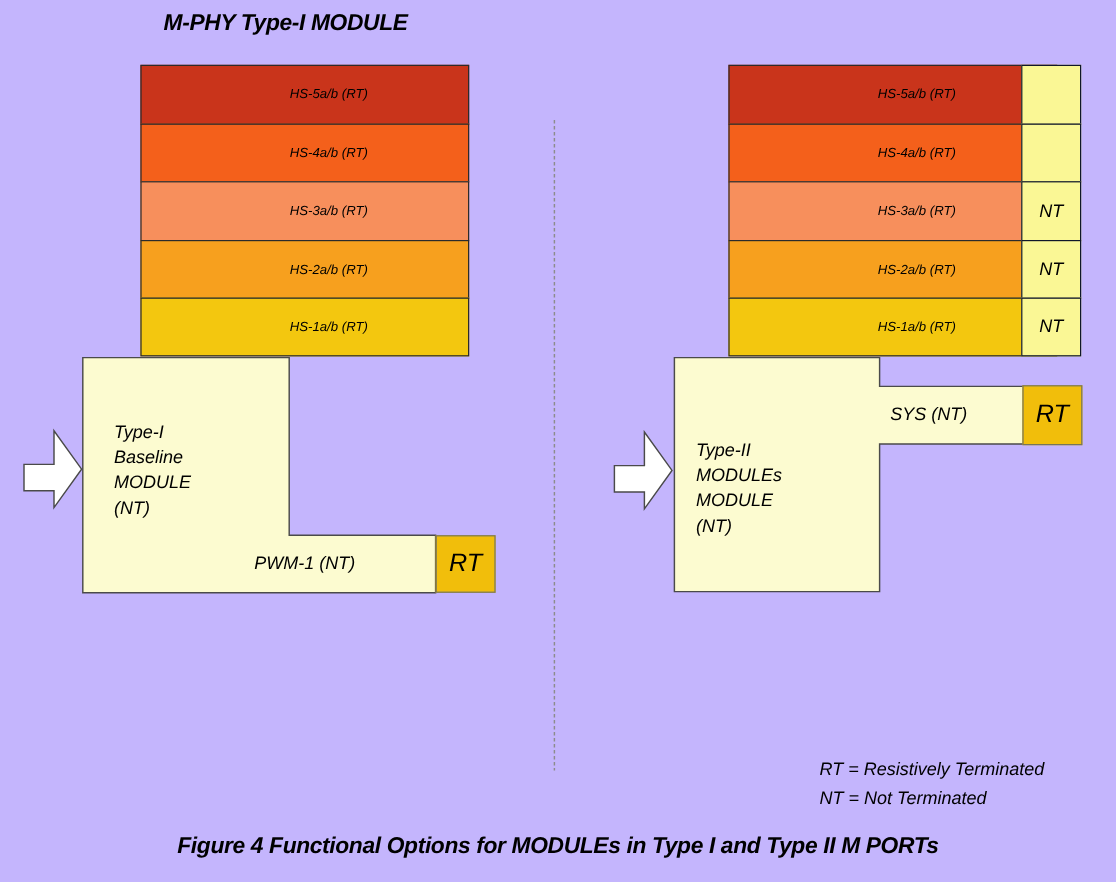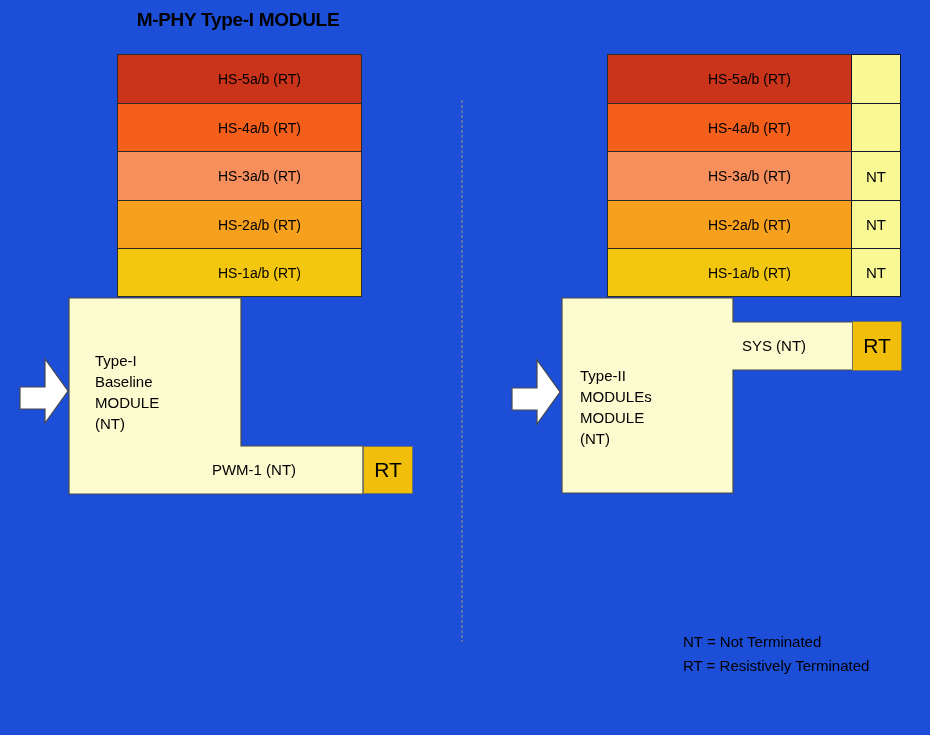--- a/index.html
+++ b/index.html
@@ -1,28 +1,28 @@
 <!DOCTYPE html>
 <html><head>
 <meta charset="utf-8">
 <style>
   html,body{margin:0;padding:0;background:#ffffff;}
   #canvas{
-    position:relative;width:930px;height:735px;background:#1d4ed8;overflow:hidden;
-    font-family:"Liberation Sans","DejaVu Sans",sans-serif;color:#111;
+    position:relative;width:930px;height:735px;background:#c4b5fd;overflow:hidden;
+    font-family:"Liberation Sans","DejaVu Sans",sans-serif;color:#111;font-style:italic;
   }
   .abs{position:absolute;}
   .panel-title{
     font-size:19px;font-weight:bold;letter-spacing:-0.3px;text-align:center;
     white-space:nowrap;color:#000;
   }
   .hs-bar{
-    position:absolute;left:0;width:245px;box-sizing:border-box;
+    position:absolute;left:0;width:274px;box-sizing:border-box;
     border:1px solid #2b2b2b;display:flex;align-items:center;justify-content:center;
-    font-size:14px;color:#000;padding-left:40px;
+    font-size:11px;color:#000;padding-left:40px;
   }
   .nt-box{
     position:absolute;left:0;width:50px;box-sizing:border-box;
     border:1px solid #0f172a;display:flex;align-items:center;justify-content:center;
     font-size:15px;color:#000;
   }
   .rt-box{
     position:absolute;box-sizing:border-box;border:1px solid #75755c;
     display:flex;align-items:center;justify-content:center;
     font-size:21px;color:#000;
@@ -94,18 +94,19 @@
   <div class="abs module-label" style="left:580px;top:365px;">Type-II
 MODULEs
 MODULE
 (NT)</div>
 
   <div class="abs port-label" style="left:714px;top:322px;width:120px;line-height:48px;">SYS (NT)</div>
 
   <div class="rt-box" style="left: 852px; top: 321px; width: 50px; height: 50px; background: rgb(241, 190, 11);">RT</div>
 
   <div class="abs" style="left:683px;top:630px;">
+    <div class="legend-line">RT = Resistively Terminated</div>
     <div class="legend-line">NT = Not Terminated</div>
-    <div class="legend-line">RT = Resistively Terminated</div>
   </div>
 
+  <div class="caption">Figure 4 Functional Options for MODULEs in Type I and Type II M PORTs</div>
 
 </div>
 
 </body></html>

